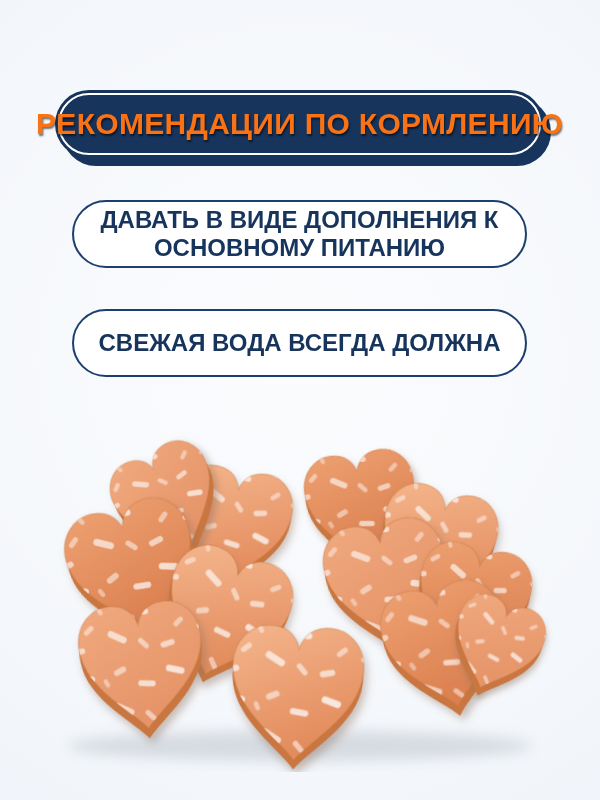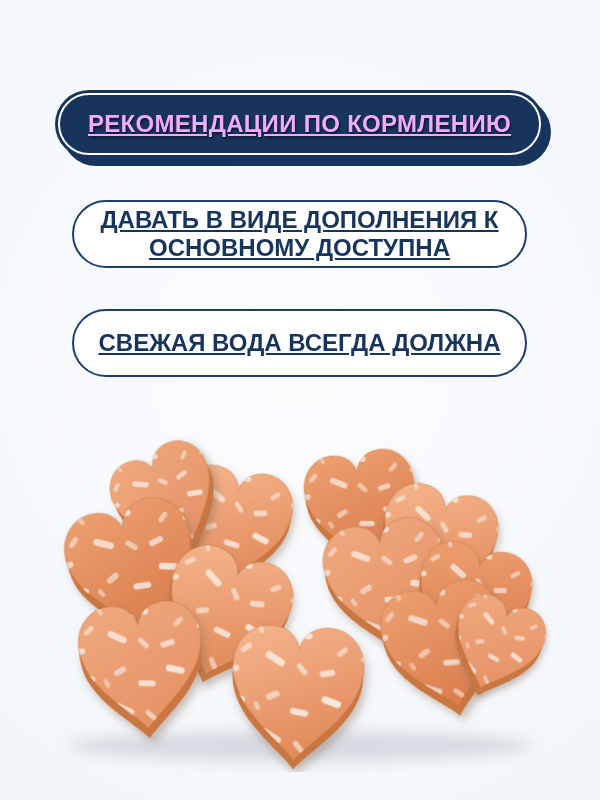--- a/index.html
+++ b/index.html
@@ -22,33 +22,32 @@
   }
   .banner{
     position:absolute;inset:0;background:#17345c;border-radius:34px;
     display:flex;align-items:center;justify-content:center;
   }
   .banner::after{
     content:"";position:absolute;inset:3px;border:2px solid #ffffff;
     border-radius:31px;pointer-events:none;
   }
   .banner .title{
-    position:relative;z-index:2;color:#f0abfc;font-weight:bold;
-    font-size:24px;letter-spacing:.3px;white-space:pre;
+    position:relative;z-index:2;color:#f97316;font-weight:bold;
+    font-size:30px;letter-spacing:.3px;white-space:pre;
     text-shadow:1px 2px 2px rgba(0,0,0,.55);
-    text-decoration:underline;
   }
 
   
   .card{
     position:absolute;left:72px;width:455px;height:68px;
     background:#ffffff;border:2px solid #1c3f6e;border-radius:36px;
     box-sizing:border-box;
     display:flex;flex-direction:column;align-items:center;justify-content:center;
-    color:#17345c;font-weight:bold;font-size:24px;line-height:28px;text-decoration:underline;
+    color:#17345c;font-weight:bold;font-size:24px;line-height:28px;
   }
   .card .line{white-space:pre;}
   #card-1{top:200px;}
   #card-2{top:309px;justify-content:center;}
 
   
   .treats{position:absolute;left:38px;top:428px;width:524px;height:344px;}
 </style>
 </head>
 <body>
@@ -57,21 +56,21 @@
 
   <div class="banner-wrap">
     <div class="banner-shadow"></div>
     <div class="banner">
       <span class="title">РЕКОМЕНДАЦИИ ПО КОРМЛЕНИЮ</span>
     </div>
   </div>
 
   <div class="card" id="card-1">
     <span class="line">ДАВАТЬ В ВИДЕ ДОПОЛНЕНИЯ К</span>
-    <span class="line">ОСНОВНОМУ ДОСТУПНА</span>
+    <span class="line">ОСНОВНОМУ ПИТАНИЮ</span>
   </div>
 
   <div class="card" id="card-2">
     <span class="line">СВЕЖАЯ ВОДА ВСЕГДА ДОЛЖНА</span>
   </div>
 
   <svg class="treats" viewBox="0 0 524 344" xmlns="http://www.w3.org/2000/svg" aria-hidden="true">
     <defs>
       <path id="hp" d="M50 97 C41 85 10 66 8 40 C6 21 20 9 34 11 C43 12 48 18 50 25 C52 18 57 12 66 11 C80 9 94 21 92 40 C90 66 59 85 50 97 Z"></path>
       <linearGradient id="g1" x1="0" y1="0" x2="0.4" y2="1">

